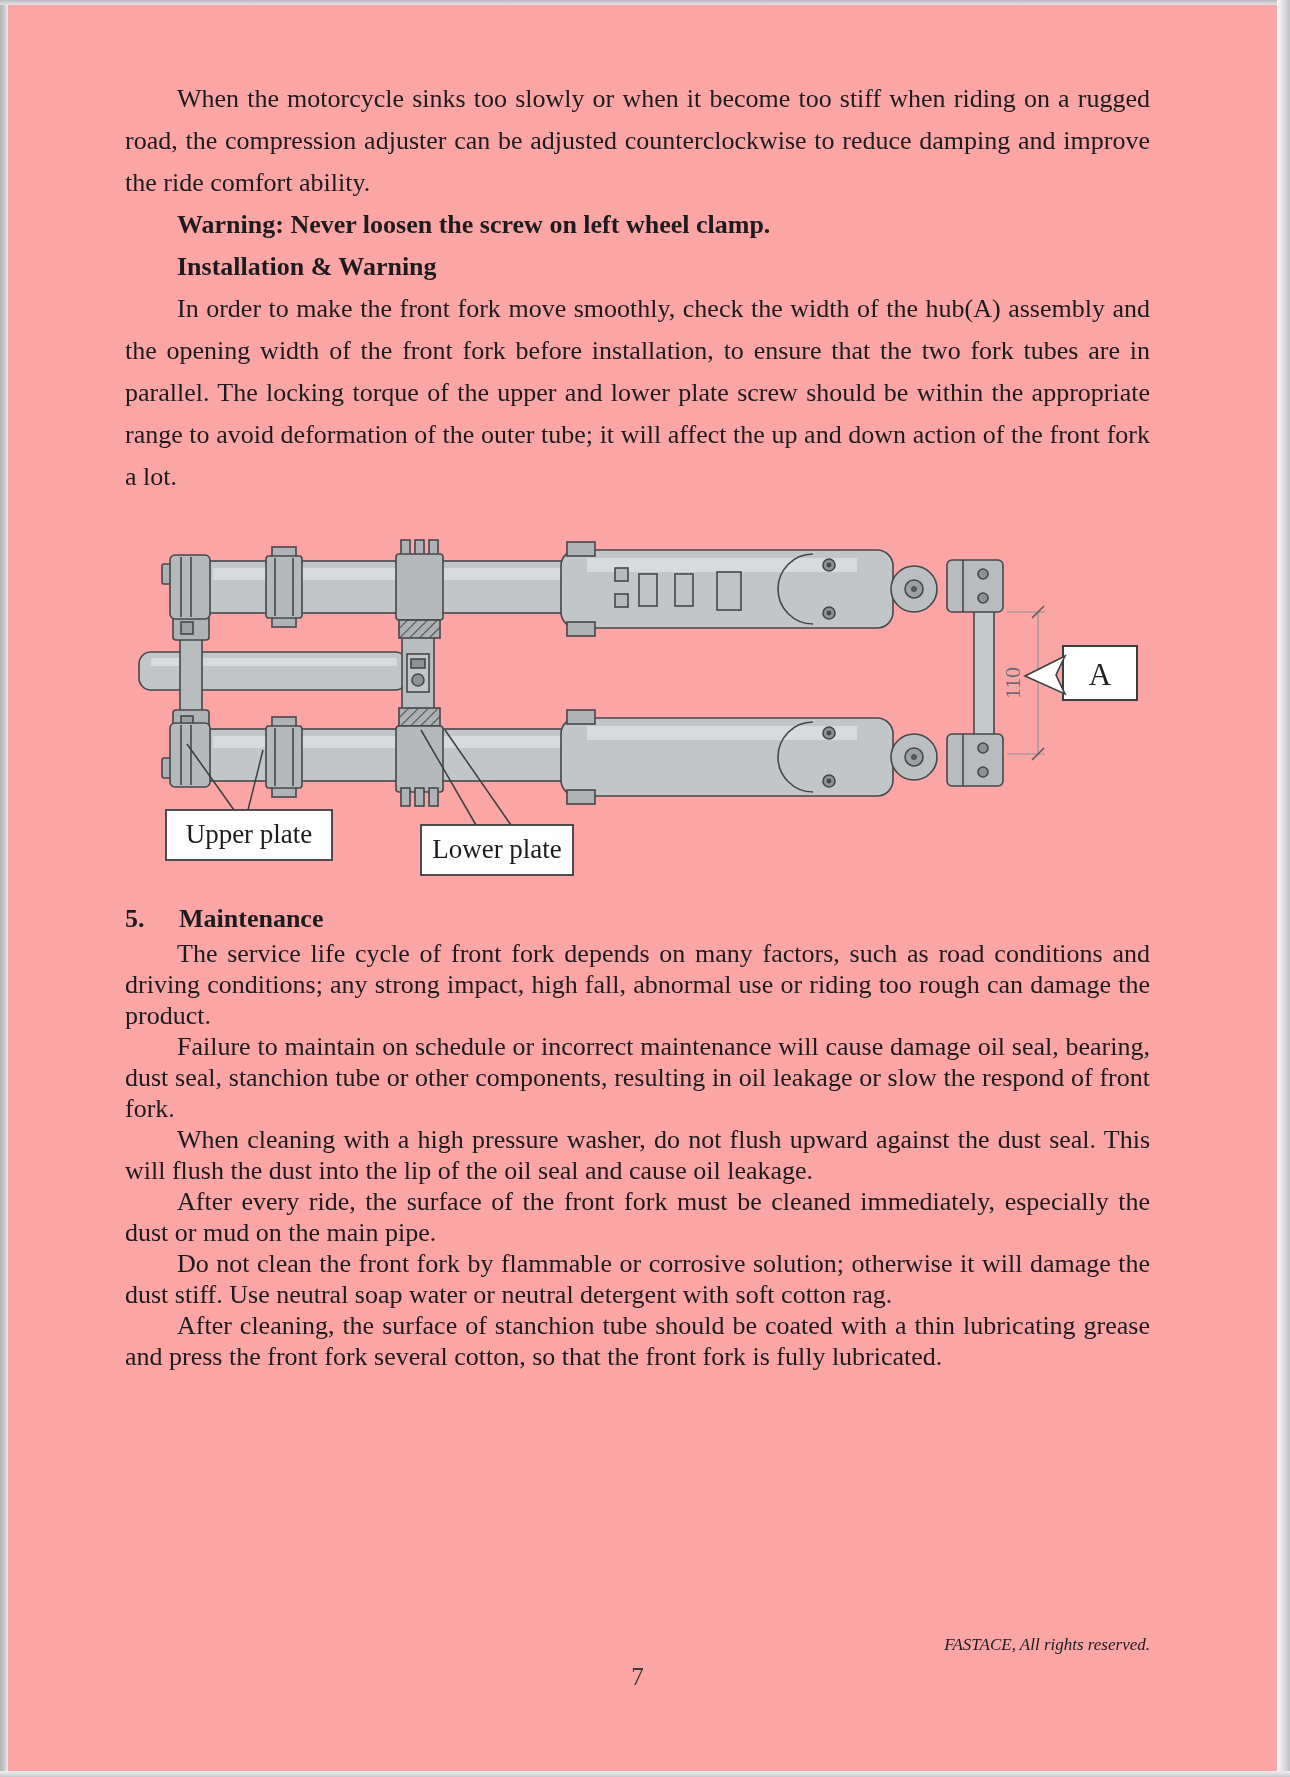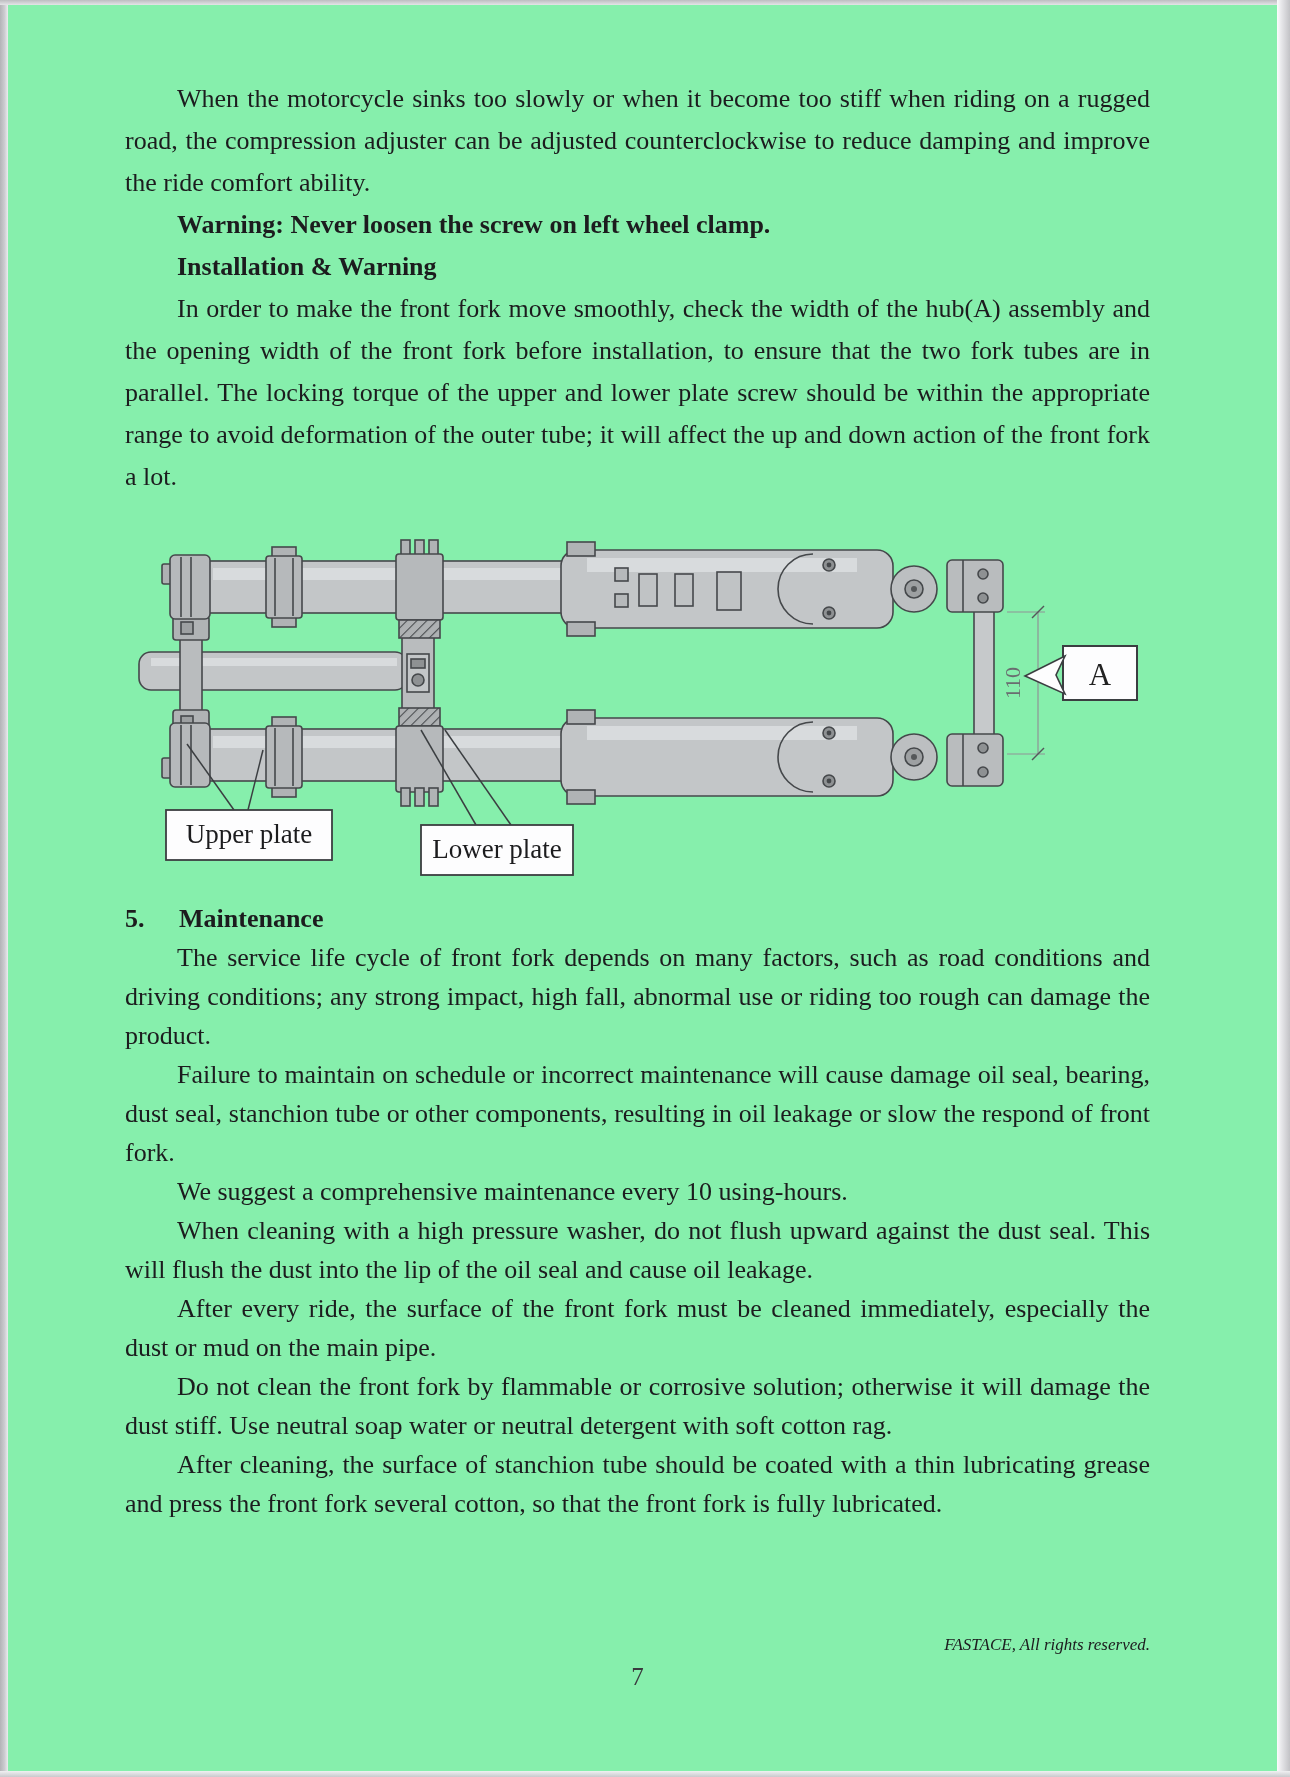--- a/index.html
+++ b/index.html
@@ -1,34 +1,34 @@
 <!DOCTYPE html>
 <html><head>
 <meta charset="utf-8">
 <style>
   html,body { margin:0; padding:0; background:#a8a8ac; }
   .canvas {
     position:relative; width:1290px; height:1777px; overflow:hidden;
-    background:#86efac; color:#1c1c1e;
+    background:#fca5a5; color:#1c1c1e;
     font-family:"Liberation Serif", serif;
   }
   
   .edge { position:absolute; }
   .edge-left   { left:0; top:0; width:8px;  height:1777px; background:linear-gradient(to right,#b3b3b7,#cbcbcf 55%,#ececef); }
   .edge-top    { left:0; top:0; width:1290px; height:5px;  background:linear-gradient(to bottom,#bdbdc1,#e4e4e7); }
   .edge-right  { right:0; top:0; width:13px; height:1777px; background:linear-gradient(to left,#c2c2c6,#e9e9ec 70%,#fcfcfd); }
   .edge-bottom { left:0; bottom:0; width:1290px; height:6px; background:linear-gradient(to top,#c9c9cd,#f0f0f2); }
 
   .content { position:absolute; left:125px; width:1025px; top:78px; }
   .content p { margin:0; font-size:26px; line-height:42px; text-align:justify; }
   .indent { text-indent:52px; }
   .b { font-weight:bold; }
   .sp-top { margin-top:16px; }
 
-  .maint p { line-height:39px; }
+  .maint p { line-height:31px; }
   .section-head { display:flex; font-weight:bold; font-size:26px; line-height:39px; text-align:left; }
   .section-head .num { width:54px; flex:none; }
 
   .diagram { width:1065px; margin:6px 0 0 -8px; }
   .diagram svg { display:block; }
 
   .footer {
     position:absolute; right:140px; top:1630px;
     font-style:italic; font-size:17px; line-height:30px;
   }
@@ -201,21 +201,20 @@
       </svg>
     </div>
 
     <div class="maint">
       <div class="section-head">
         <span class="num">5.</span>
         <span>Maintenance</span>
       </div>
       <p class="indent">The service life cycle of front fork depends on many factors, such as road conditions and driving conditions; any strong impact, high fall, abnormal use or riding too rough can damage the product.</p>
       <p class="indent">Failure to maintain on schedule or incorrect maintenance will cause damage oil seal, bearing, dust seal, stanchion tube or other components, resulting in oil leakage or slow the respond of front fork.</p>
-      <p class="indent">We suggest a comprehensive maintenance every 10 using-hours.</p>
       <p class="indent">When cleaning with a high pressure washer, do not flush upward against the dust seal. This will flush the dust into the lip of the oil seal and cause oil leakage.</p>
       <p class="indent">After every ride, the surface of the front fork must be cleaned immediately, especially the dust or mud on the main pipe.</p>
       <p class="indent">Do not clean the front fork by flammable or corrosive solution; otherwise it will damage the dust stiff. Use neutral soap water or neutral detergent with soft cotton rag.</p>
       <p class="indent">After cleaning, the surface of stanchion tube should be coated with a thin lubricating grease and press the front fork several cotton, so that the front fork is fully lubricated.</p>
     </div>
   </div>
 
   <div class="footer">FASTACE, All rights reserved.</div>
   <div class="pagenum">7</div>
 

